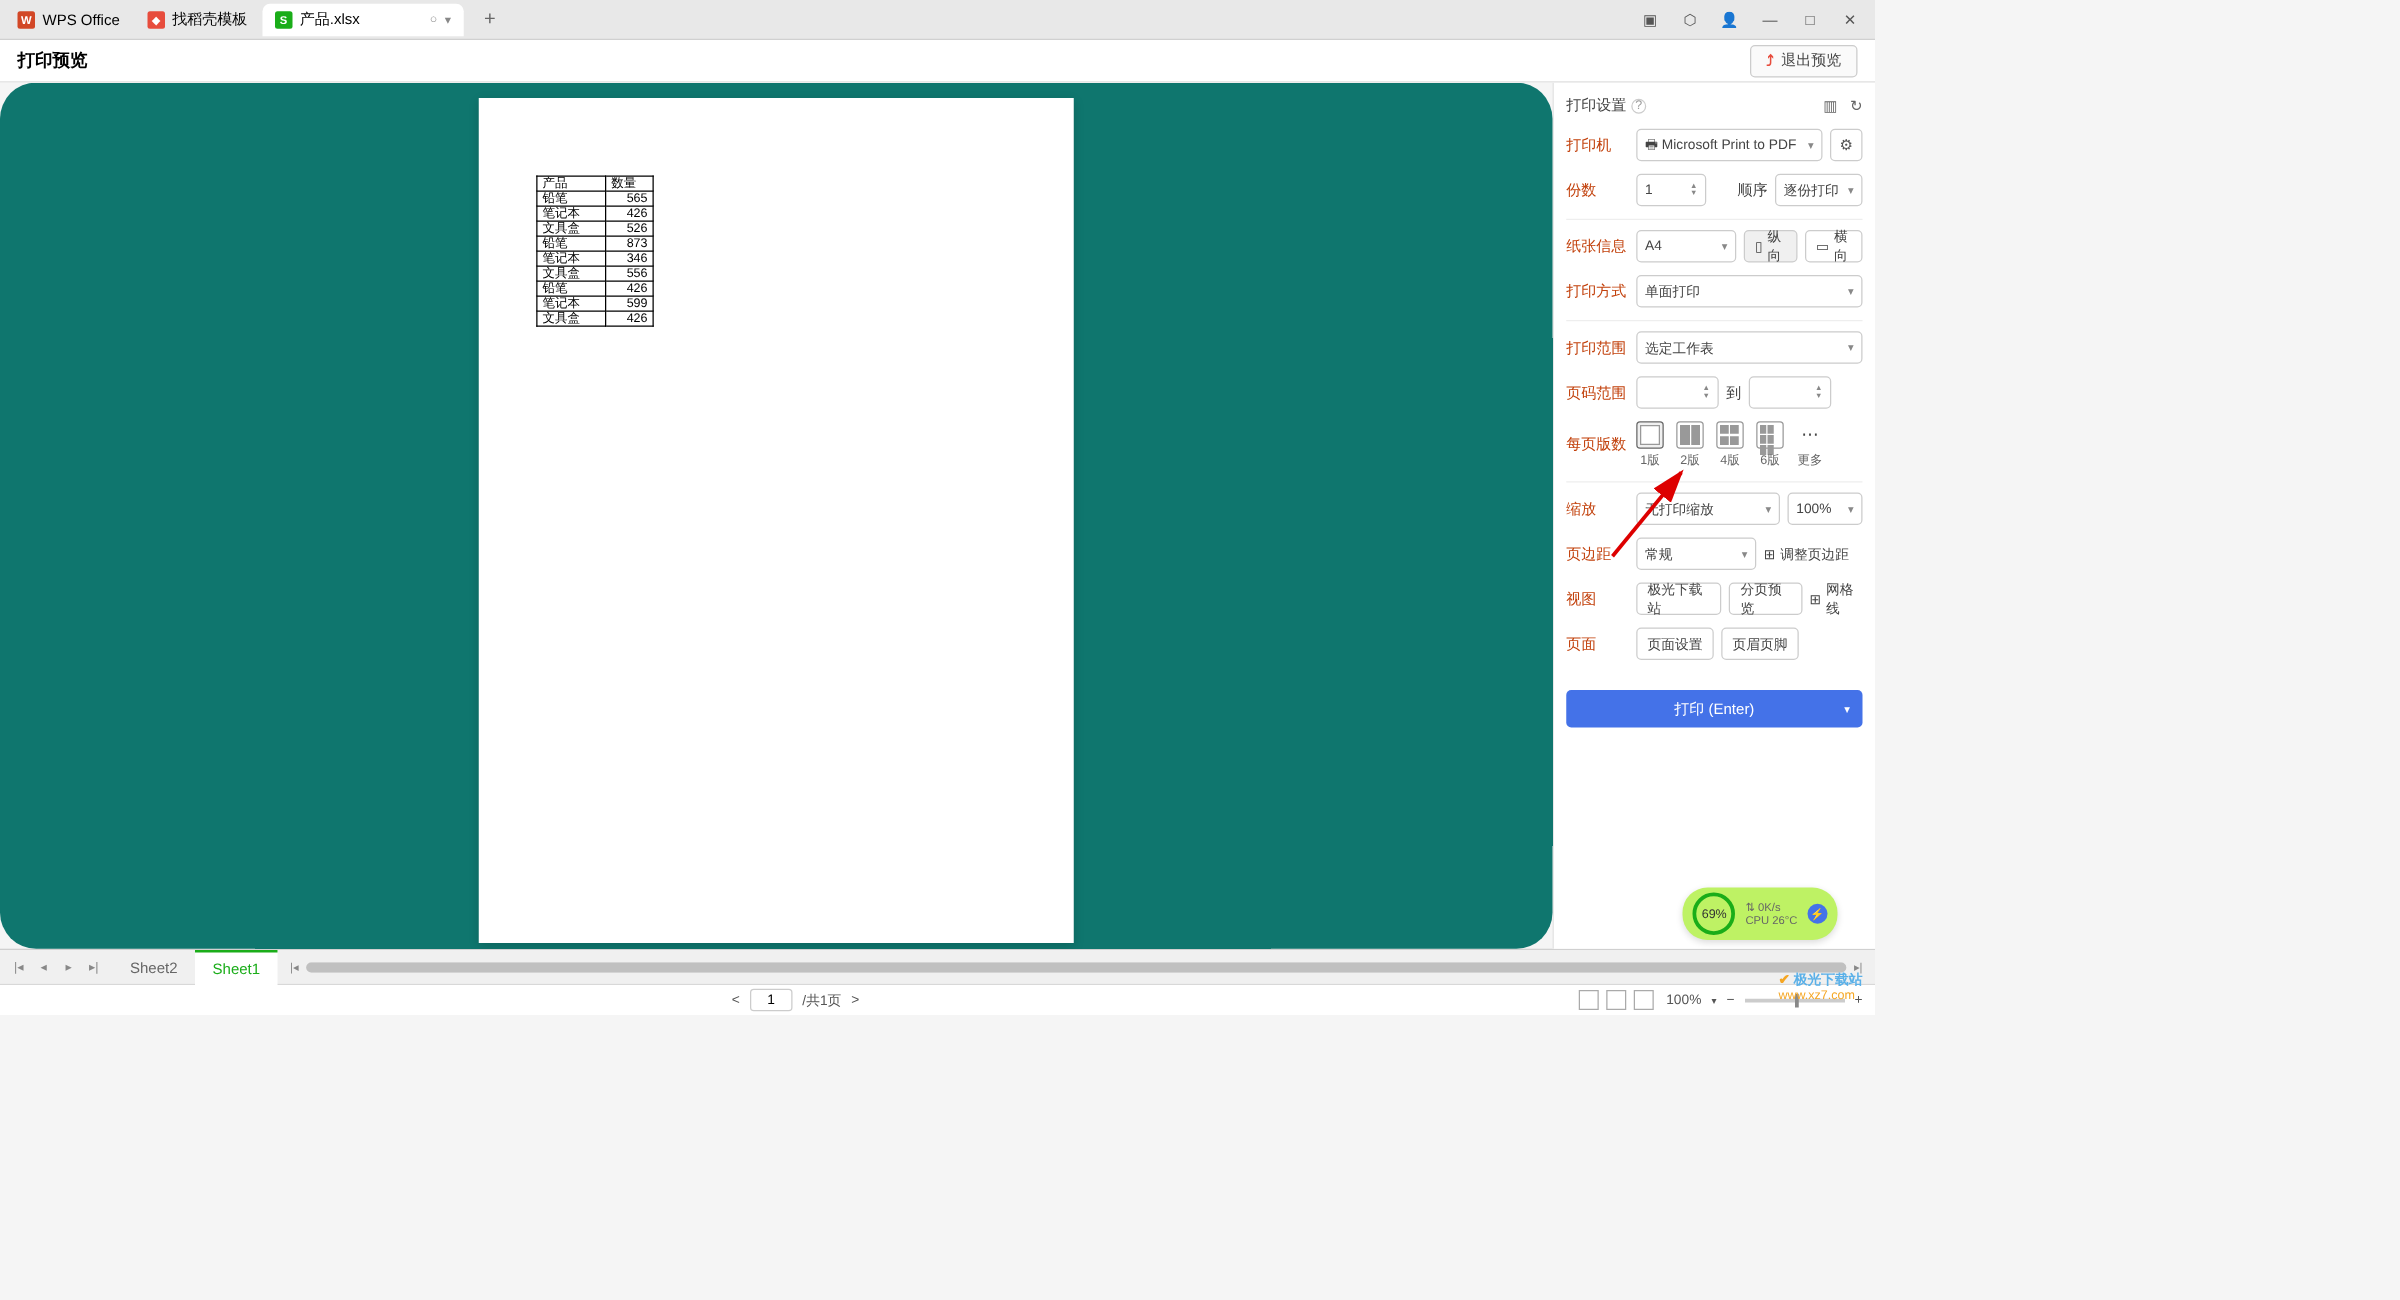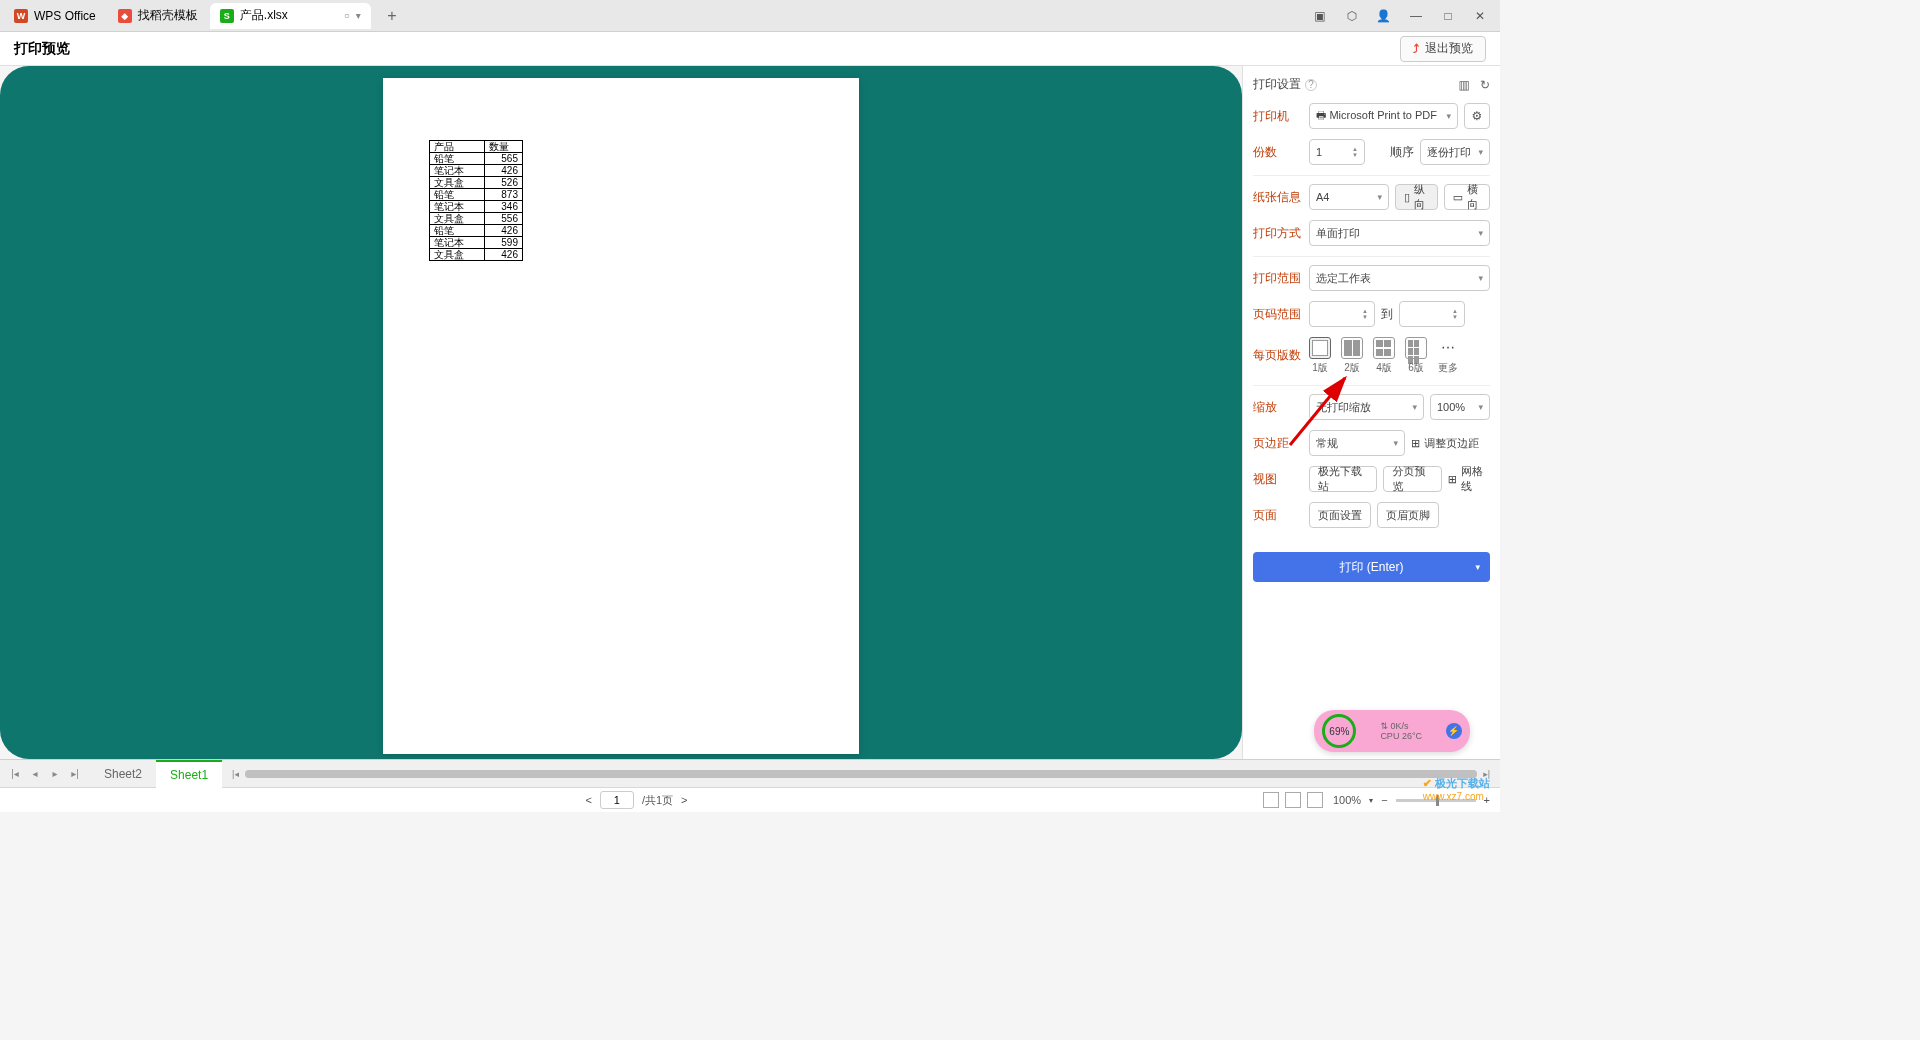--- a/index.html
+++ b/index.html
@@ -80,21 +80,21 @@
 .status-center { margin: 0 auto; display: flex; align-items: center; gap: 8px; }
 .page-input { width: 34px; height: 18px; border: 1px solid #ccc; border-radius: 3px; text-align: center; font-size: 11px; }
 .status-right { display: flex; align-items: center; gap: 10px; }
 .view-icons { display: flex; gap: 6px; }
 .sb-icon { width: 16px; height: 16px; border: 1px solid #aaa; cursor: pointer; }
 .zoom { display: flex; align-items: center; gap: 8px; }
 .zoom-track { width: 80px; height: 3px; background: #ccc; position: relative; }
 .zoom-thumb { position: absolute; left: 50%; top: -4px; width: 3px; height: 11px; background: #888; }
 
 
-.perf-badge { position: absolute; right: 30px; bottom: 60px; display: flex; align-items: center; gap: 24px; padding: 4px 8px; background: #f9a8d4; border-radius: 20px; box-shadow: 0 2px 6px rgba(0,0,0,0.15); font-size: 10px; }
+.perf-badge { position: absolute; right: 30px; bottom: 60px; display: flex; align-items: center; gap: 8px; padding: 4px 8px; background: #bef264; border-radius: 20px; box-shadow: 0 2px 6px rgba(0,0,0,0.15); font-size: 10px; }
 .ring { width: 34px; height: 34px; border-radius: 50%; border: 3px solid #1aad19; display: flex; align-items: center; justify-content: center; font-size: 10px; color: #333; }
 .watermark { position: absolute; right: 10px; bottom: 10px; text-align: left; font-size: 11px; }
 .watermark .line1 { color: #5ab0e8; font-weight: bold; }
 .watermark .line2 { color: #f5a623; font-size: 10px; }
 </style>
 </head>
 <body>
 
 <div class="tab-bar">
   <div class="tab">

